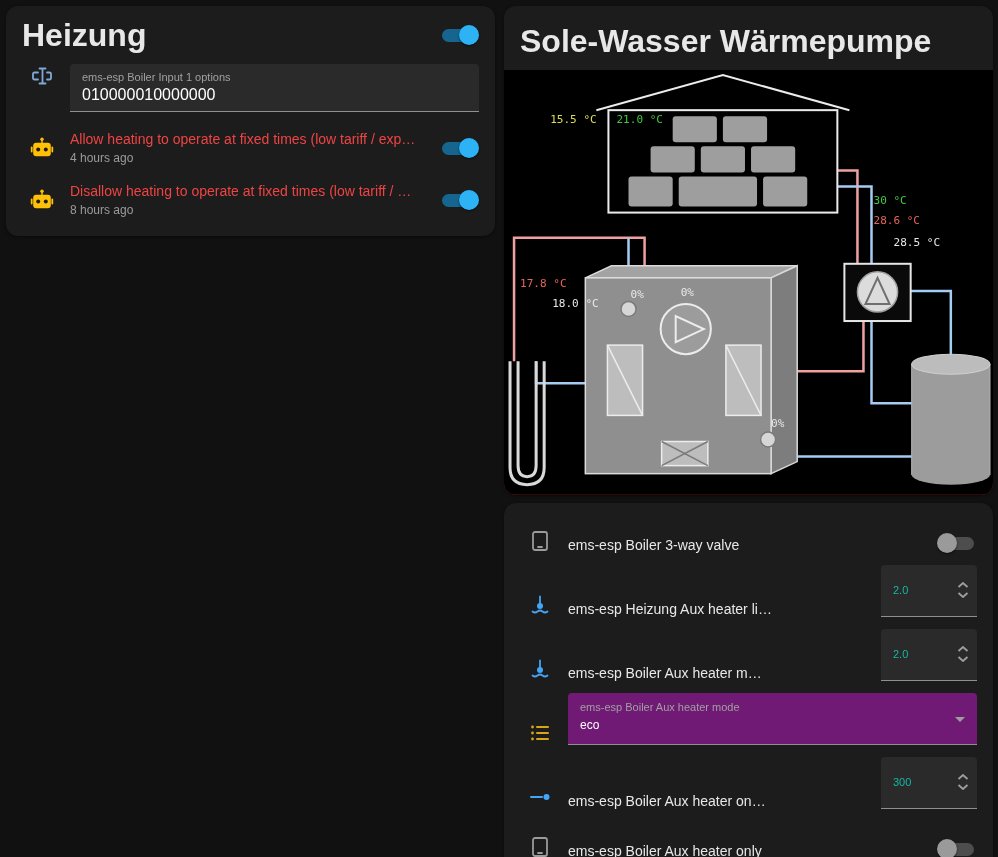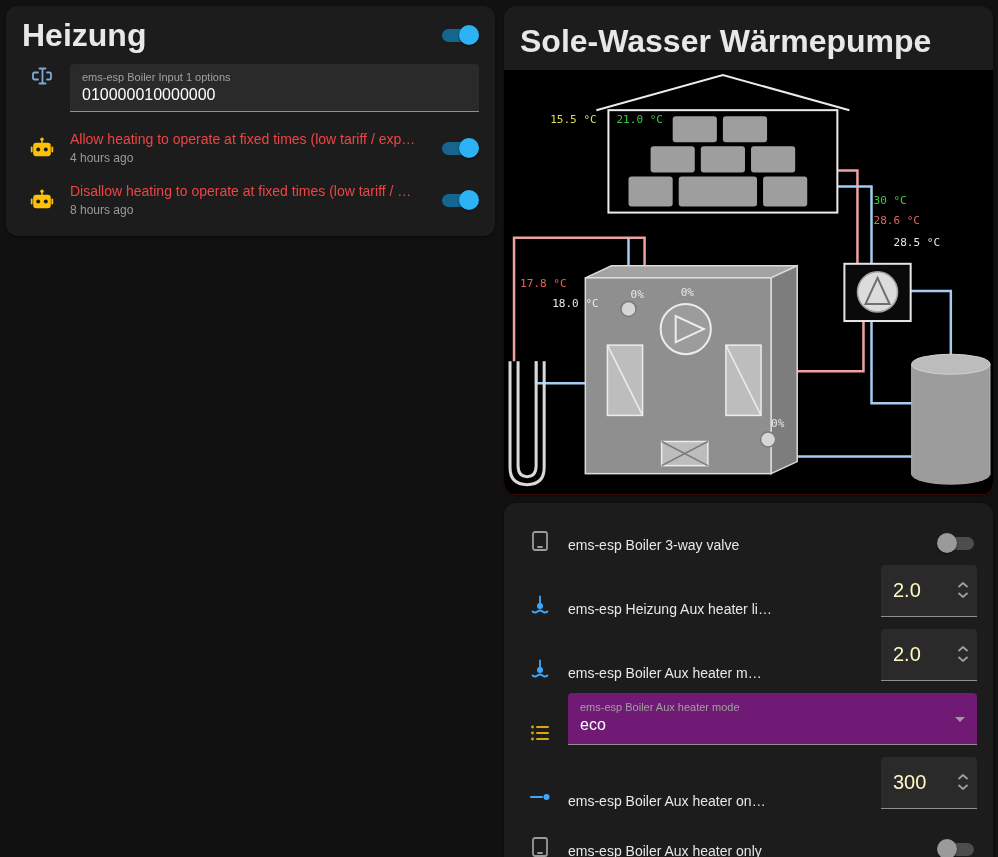--- a/index.html
+++ b/index.html
@@ -47,25 +47,25 @@
   .diagram-wrap{border-radius:0 0 12px 12px;overflow:hidden;background:#b91c1c}
   svg.diagram{display:block;width:100%;height:auto}
   svg.diagram text{font-family:"DejaVu Sans Mono",monospace;font-size:11px}
 
   
   .b-card{padding:6px 0 14px}
   .b-row{display:flex;align-items:flex-end;padding:6px 16px}
   .b-row.toggle-row{min-height:50px}
   .b-name{flex:1;min-width:0;font-size:14px;color:#e8e8e8;white-space:nowrap;overflow:hidden;text-overflow:ellipsis;margin-right:12px;cursor:pointer}
   .num-box{width:96px;height:52px;flex:none;background:#2a2a2a;border-radius:4px 4px 0 0;border-bottom:1px solid #8f8f8f;display:flex;align-items:center;padding:0 6px 0 12px}
-  .num-value{flex:1;font-size:20px;color:#fef9c3}
+  .num-value{flex:1;font-size:11px;color:#14b8a6}
   .stepper{display:flex;flex-direction:column;gap:4px;align-items:center;padding:0 2px;cursor:pointer}
   .select-box{flex:1;position:relative;background:#701a75;border-radius:4px 4px 0 0;border-bottom:1px solid #8f8f8f;height:52px;padding:8px 36px 0 12px;cursor:pointer}
   .sel-label{font-size:11px;color:#a0a0a0;line-height:13px}
-  .sel-value{font-size:16px;color:#fff;line-height:20px;margin-top:1px}
+  .sel-value{font-size:12px;color:#fff;line-height:20px;margin-top:1px}
   .caret{position:absolute;right:12px;top:24px;width:0;height:0;border-left:5px solid transparent;border-right:5px solid transparent;border-top:5px solid #9e9e9e}
 </style>
 </head>
 <body>
 
 <div class="page">
 
   <div class="col left">
     <section class="card heizung">
       <div class="card-header">

